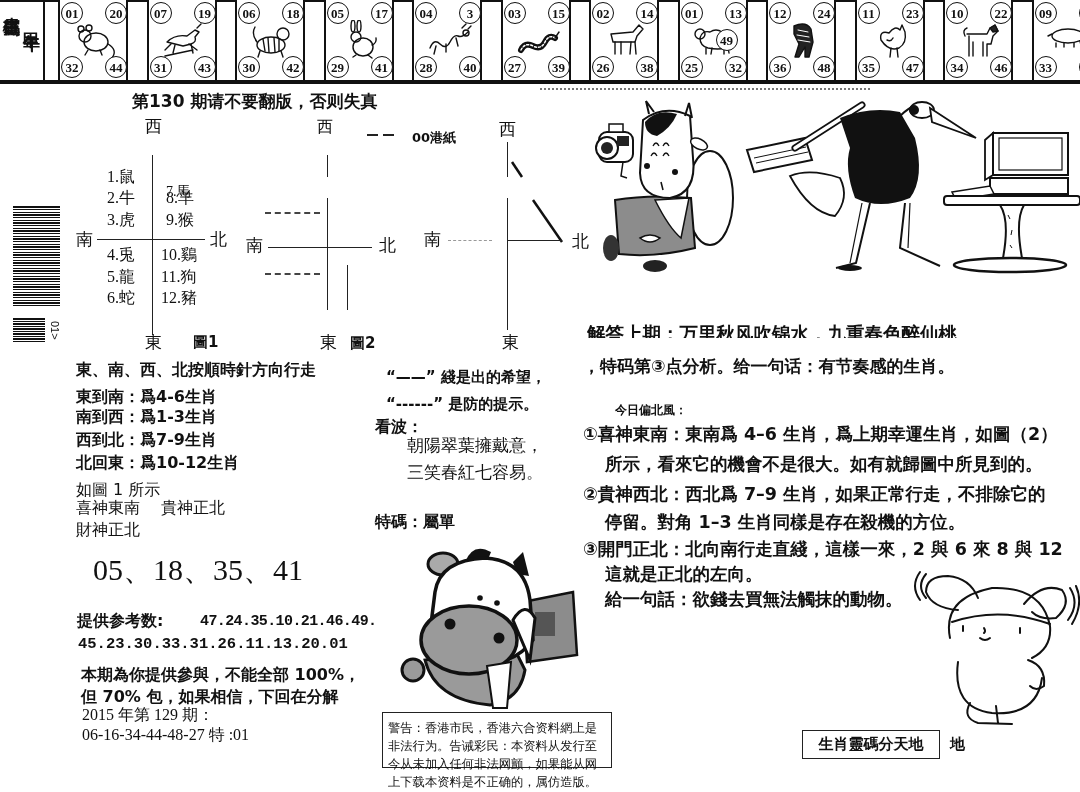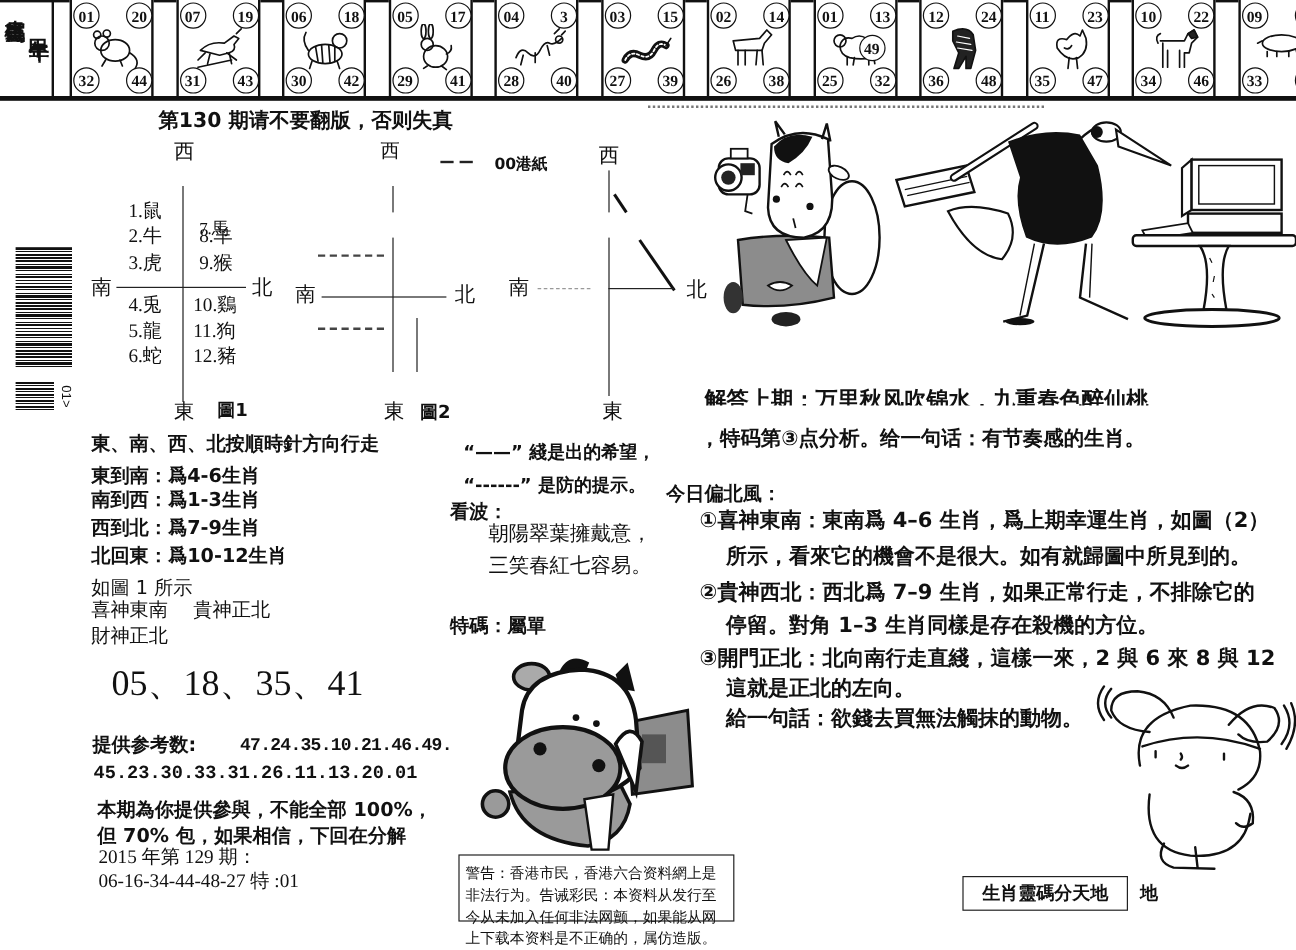--- a/index.html
+++ b/index.html
@@ -214,21 +214,21 @@
   <span class="t serif" style="left:107px;top:247px;font-size:16px;">4.兎</span>
   <span class="t serif" style="left:107px;top:269px;font-size:16px;">5.龍</span>
   <span class="t serif" style="left:107px;top:290px;font-size:16px;">6.蛇</span>
   <span class="t serif" style="left:166px;top:185px;font-size:14px;">7.馬</span>
   <span class="t serif" style="left:166px;top:190px;font-size:16px;">8.羊</span>
   <span class="t serif" style="left:166px;top:212px;font-size:16px;">9.猴</span>
   <span class="t serif" style="left:161px;top:247px;font-size:16px;">10.鷄</span>
   <span class="t serif" style="left:161px;top:269px;font-size:16px;">11.狗</span>
   <span class="t serif" style="left:161px;top:290px;font-size:16px;">12.豬</span>
   <span class="t serif" style="left:145px;top:334px;font-size:17px;">東</span>
-  <span class="t b" style="left:181px;top:335px;font-size:15px;">圖1</span>
+  <span class="t b" style="left:193px;top:335px;font-size:15px;">圖1</span>
 
   <span class="t serif" style="left:317px;top:119px;font-size:16px;">西</span>
   <div class="hl" style="left:367px;top:134px;width:11px;border-top-width:2px;"></div>
   <div class="hl" style="left:383px;top:134px;width:11px;border-top-width:2px;"></div>
   <span class="t b" style="left:400px;top:131px;font-size:13px;margin-left:12px;">00港紙</span>
   <div class="vl" style="left:327px;top:155px;height:22px;"></div>
   <div class="vl" style="left:327px;top:198px;height:112px;"></div>
   <div class="dash" style="left:265px;top:212px;width:55px;"></div>
   <div class="dash" style="left:265px;top:273px;width:55px;"></div>
   <div class="hl" style="left:268px;top:247px;width:104px;"></div>
@@ -352,21 +352,21 @@
   </svg>
 
   <div class="warning">
     <div class="wl">警告：香港市民，香港六合资料網上是</div>
     <div class="wl">非法行为。告诫彩民：本资料从发行至</div>
     <div class="wl">今从未加入任何非法网颤，如果能从网</div>
     <div class="wl">上下载本资料是不正确的，属仿造版。</div>
   </div>
 
   <span class="t b" style="left:583px;top:358px;font-size:17px;">，特码第③点分析。给一句话：有节奏感的生肖。</span>
-  <span class="t b" style="left:555px;top:404px;font-size:16px;">今日偏北風：</span>
+  <span class="t b" style="left:615px;top:404px;font-size:12px;">今日偏北風：</span>
   <span class="t b" style="left:583px;top:426px;font-size:17.5px;">①喜神東南：東南爲 4–6 生肖，爲上期幸運生肖，如圖（2）</span>
   <span class="t b" style="left:605px;top:456px;font-size:17.5px;">所示，看來它的機會不是很大。如有就歸圖中所見到的。</span>
   <span class="t b" style="left:583px;top:486px;font-size:17.5px;">②貴神西北：西北爲 7–9 生肖，如果正常行走，不排除它的</span>
   <span class="t b" style="left:605px;top:514px;font-size:17.5px;">停留。對角 1–3 生肖同樣是存在殺機的方位。</span>
   <span class="t b" style="left:583px;top:541px;font-size:17.5px;">③開門正北：北向南行走直綫，這樣一來，2 與 6 來 8 與 12</span>
   <span class="t b" style="left:605px;top:566px;font-size:17.5px;">這就是正北的左向。</span>
   <span class="t b" style="left:605px;top:591px;font-size:17.5px;">給一句話：欲錢去買無法觸抹的動物。</span>
 
   <svg class="abs" style="left:912px;top:568px;" width="168" height="160" viewBox="0 0 168 160">
     <g fill="none" stroke="#111" stroke-width="2" stroke-linecap="round">

